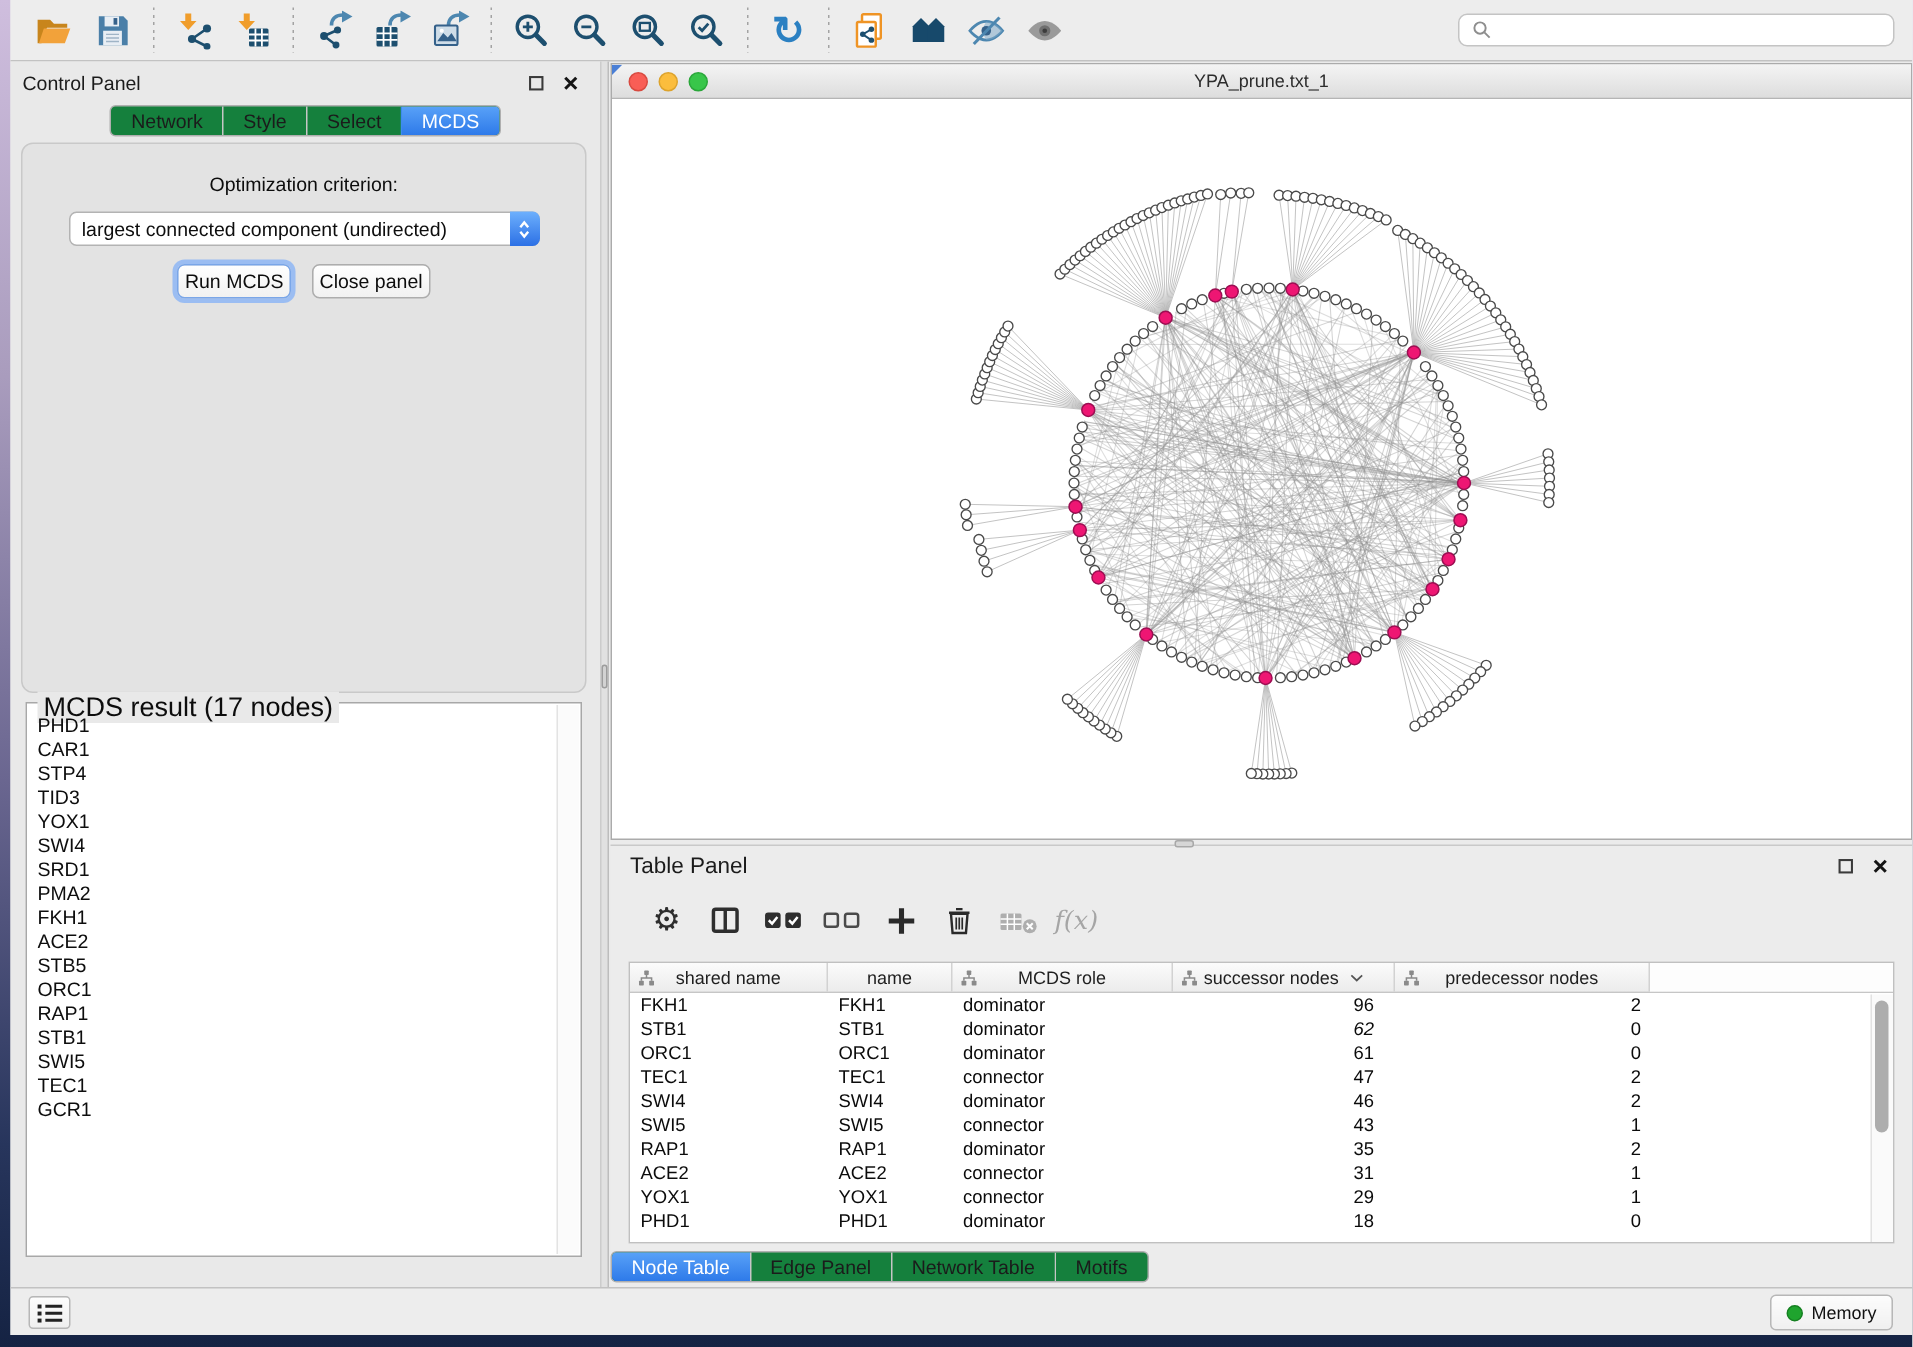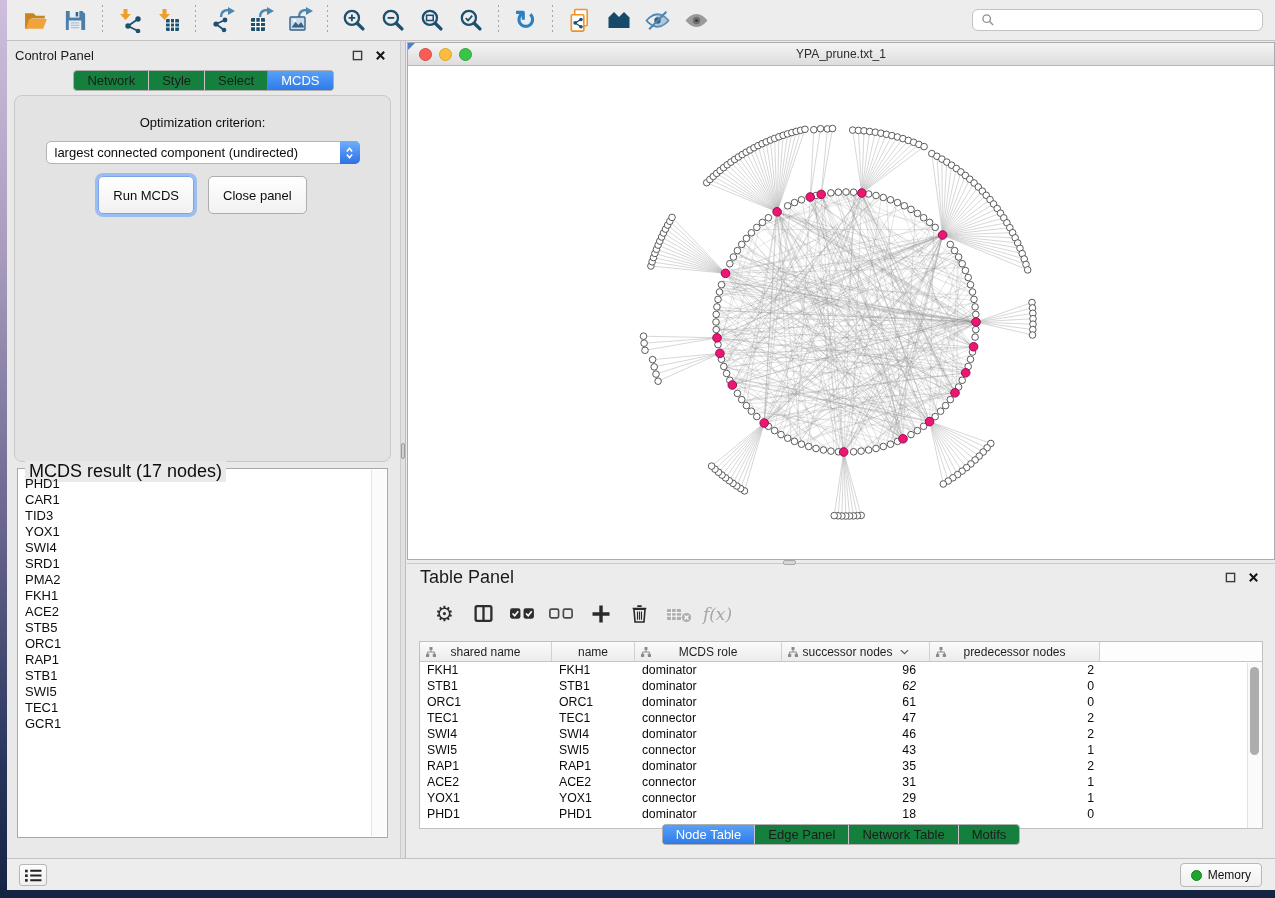--- a/index.html
+++ b/index.html
@@ -30,21 +30,21 @@
   .seg-item.sel{background:linear-gradient(#58a1f8,#2e7ae9);color:#fff;border-left-color:#3e8bef}
   .cp-tabs{display:flex;justify-content:center}
   .cp-inner{position:absolute;left:7px;right:9px;top:54px;height:367px;background:#e3e3e3;border:1px solid #c9c9c9;border-radius:8px}
   .opt-label{text-align:center;margin-top:19px;font-size:13px;color:#0d0d0d}
   .dropdown{position:relative;margin:11px auto 0;width:314px;height:23px;background:#fff;border:1px solid #b3b3b3;border-radius:5px;
     display:flex;align-items:center}
   .dropdown-text{flex:1;font-size:13px;padding-left:8px;color:#0d0d0d;white-space:nowrap}
   .dropdown-stepper{width:20px;align-self:stretch;margin:-1px -1px -1px 0;background:linear-gradient(#6db0fd,#2c70e5);
     border-radius:0 5px 5px 0;display:flex;align-items:center;justify-content:center}
   .btn-row{display:flex;justify-content:center;gap:14px;margin-top:12px}
-  .btn{height:38px;padding:0 14px;background:linear-gradient(#ffffff,#f1f1f1);border:1px solid #adadad;border-radius:5px;
+  .btn{height:23px;padding:0 4px;background:linear-gradient(#ffffff,#f1f1f1);border:1px solid #adadad;border-radius:5px;
     font-size:13px;display:flex;align-items:center;color:#0d0d0d}
   .btn.focused{box-shadow:0 0 0 3px rgba(96,158,255,.55);border-color:#7aa6e8}
   .mcds-group{position:absolute;left:10px;right:12px;top:427px;height:370px;background:#fff;border:1px solid #a8a8a8}
   .mcds-legend{position:absolute;top:-8px;left:7px;background:#e9e9e9;padding:0 4px;font-size:18px;color:#0d0d0d}
   .mcds-list{position:absolute;top:7px;left:7px;right:18px;bottom:2px;font-size:13px;line-height:16px;color:#0d0d0d;overflow:hidden}
   .mcds-scroll{position:absolute;top:1px;bottom:1px;right:1px;width:15px;background:#fbfbfb;border-left:1px solid #e3e3e3}
 
   
   .vsplitter{position:absolute;left:393px;top:41px;width:6px;bottom:32px;background:#e1e1e1;border-left:1px solid #cccccc;border-right:1px solid #bdbdbd}
   .vgrip{position:absolute;top:402px;left:0;width:4px;height:16px;background:#d2d2d2;border:1px solid #9c9c9c;border-radius:2px}
@@ -57,38 +57,38 @@
     display:flex;align-items:center;justify-content:center}
   .net-corner{position:absolute;left:0;top:0;width:7px;height:7px;background:#4a7fd6;clip-path:polygon(0 0,100% 0,0 100%)}
   .traffic{position:absolute;left:11px;top:5px;display:flex;gap:7px}
   .light{width:13px;height:13px;border-radius:50%}
   .net-title{font-size:12px;color:#2c2c2c}
   svg.graph{position:absolute;left:0;top:23px;width:865px;height:492px;display:block}
 
   
   .table-panel{position:absolute;left:1px;top:522px;right:0;bottom:0;background:#ececec;border-top:1px solid #c9c9c9}
   .tp-header{height:27px;display:flex;align-items:center;padding:0 16px 0 13px}
-  .tp-title{font-size:18px;color:#1b1b1b;flex:1}
+  .tp-title{font-size:15px;color:#1b1b1b;flex:1}
   .tp-toolbar{height:45px;display:flex;align-items:center;padding-left:18px}
   .tpt-btn{width:39px;height:36px;display:flex;align-items:center;justify-content:center}
   .gear-glyph{font-size:21px;color:#2e2e2e;line-height:21px}
   .fx-glyph{font-family:"DejaVu Serif",serif;font-style:italic;font-size:17px;color:#a2a2a2}
   .tp-table{position:absolute;left:12px;right:12px;top:77px;bottom:29px;background:#fff;border:1px solid #c0c0c0;overflow:hidden}
   .th-row{display:flex;height:20px;background:linear-gradient(#fbfbfb,#ececec);border-bottom:1px solid #c6c6c6}
   .th-cell{position:relative;display:flex;align-items:center;justify-content:center;font-size:12px;color:#1f1f1f;
     border-right:1px solid #d2d2d2;flex-shrink:0}
   .th-tree{position:absolute;left:5px;top:4px}
   .th-caret{margin-left:7px;display:flex;align-items:center}
   .th-filler{flex:1;background:#fdfdfd}
   .tr{display:flex;height:16px;align-items:center;font-size:12.3px;color:#0b0b0b}
   .td{flex-shrink:0;padding-left:7px;white-space:nowrap;overflow:hidden}
   .td.num{text-align:right;padding-left:0}
   .tp-scroll{position:absolute;top:21px;right:0;bottom:0;width:15px;background:#fafafa;border-left:1px solid #e2e2e2}
   .tp-thumb{position:absolute;top:4px;left:2px;width:9px;height:88px;background:#adadad;border-radius:5px}
-  .tp-tabs{position:absolute;bottom:13px;left:0;right:0;display:flex;justify-content:center}
+  .tp-tabs{position:absolute;bottom:3px;left:0;right:0;display:flex;justify-content:flex-start}
 
   
   .statusbar{position:absolute;left:0;right:0;bottom:0;height:32px;background:#ededed;border-top:1px solid #c2c2c2}
   .list-btn{position:absolute;left:12px;top:5px;width:28px;height:22px;background:linear-gradient(#fdfdfd,#efefef);
     border:1px solid #b7b7b7;border-radius:3px;display:flex;align-items:center;justify-content:center}
   .memory-btn{position:absolute;right:13px;top:4px;height:24px;padding:0 10px;background:linear-gradient(#fcfcfc,#f0f0f0);
     border:1px solid #b7b7b7;border-radius:4px;display:flex;align-items:center;gap:6px;font-size:12px;color:#111}
   .mem-dot{width:11px;height:11px;border-radius:50%;background:#1fa42e;border:1px solid #158021}
 </style>
 </head>
@@ -286,20 +286,21 @@
           <button class="btn focused">Run MCDS</button>
           <button class="btn">Close panel</button>
         </div>
       </div>
 
       <div class="mcds-group">
         <span class="mcds-legend">MCDS result (17 nodes)</span>
         <div class="mcds-list" id="mcds-list">
             <div>PHD1</div>
             <div>CAR1</div>
+            <div>STP4</div>
             <div>TID3</div>
             <div>YOX1</div>
             <div>SWI4</div>
             <div>SRD1</div>
             <div>PMA2</div>
             <div>FKH1</div>
             <div>ACE2</div>
             <div>STB5</div>
             <div>ORC1</div>
             <div>RAP1</div>

